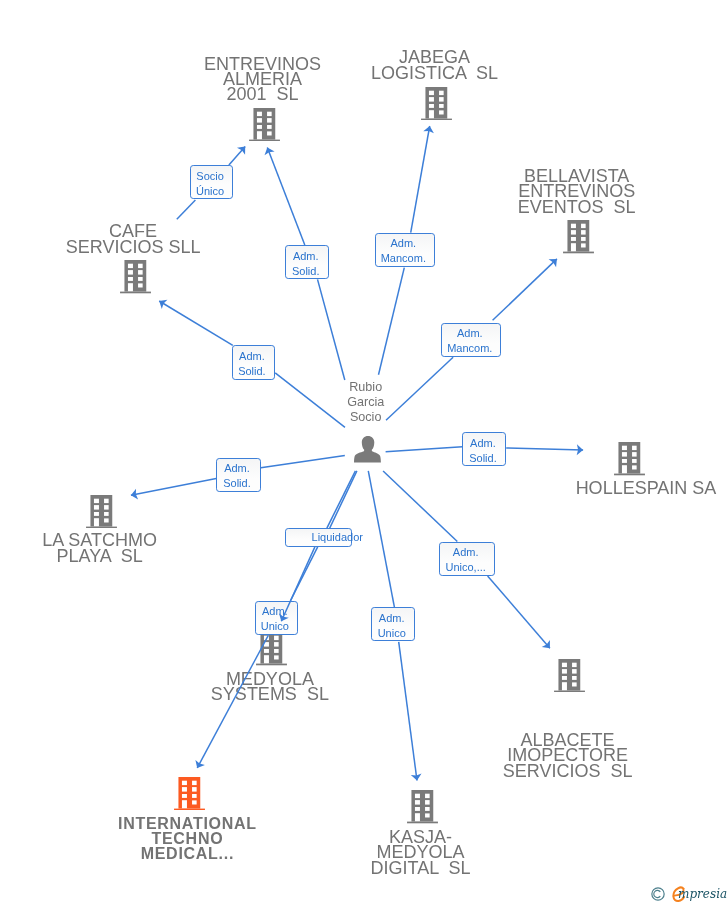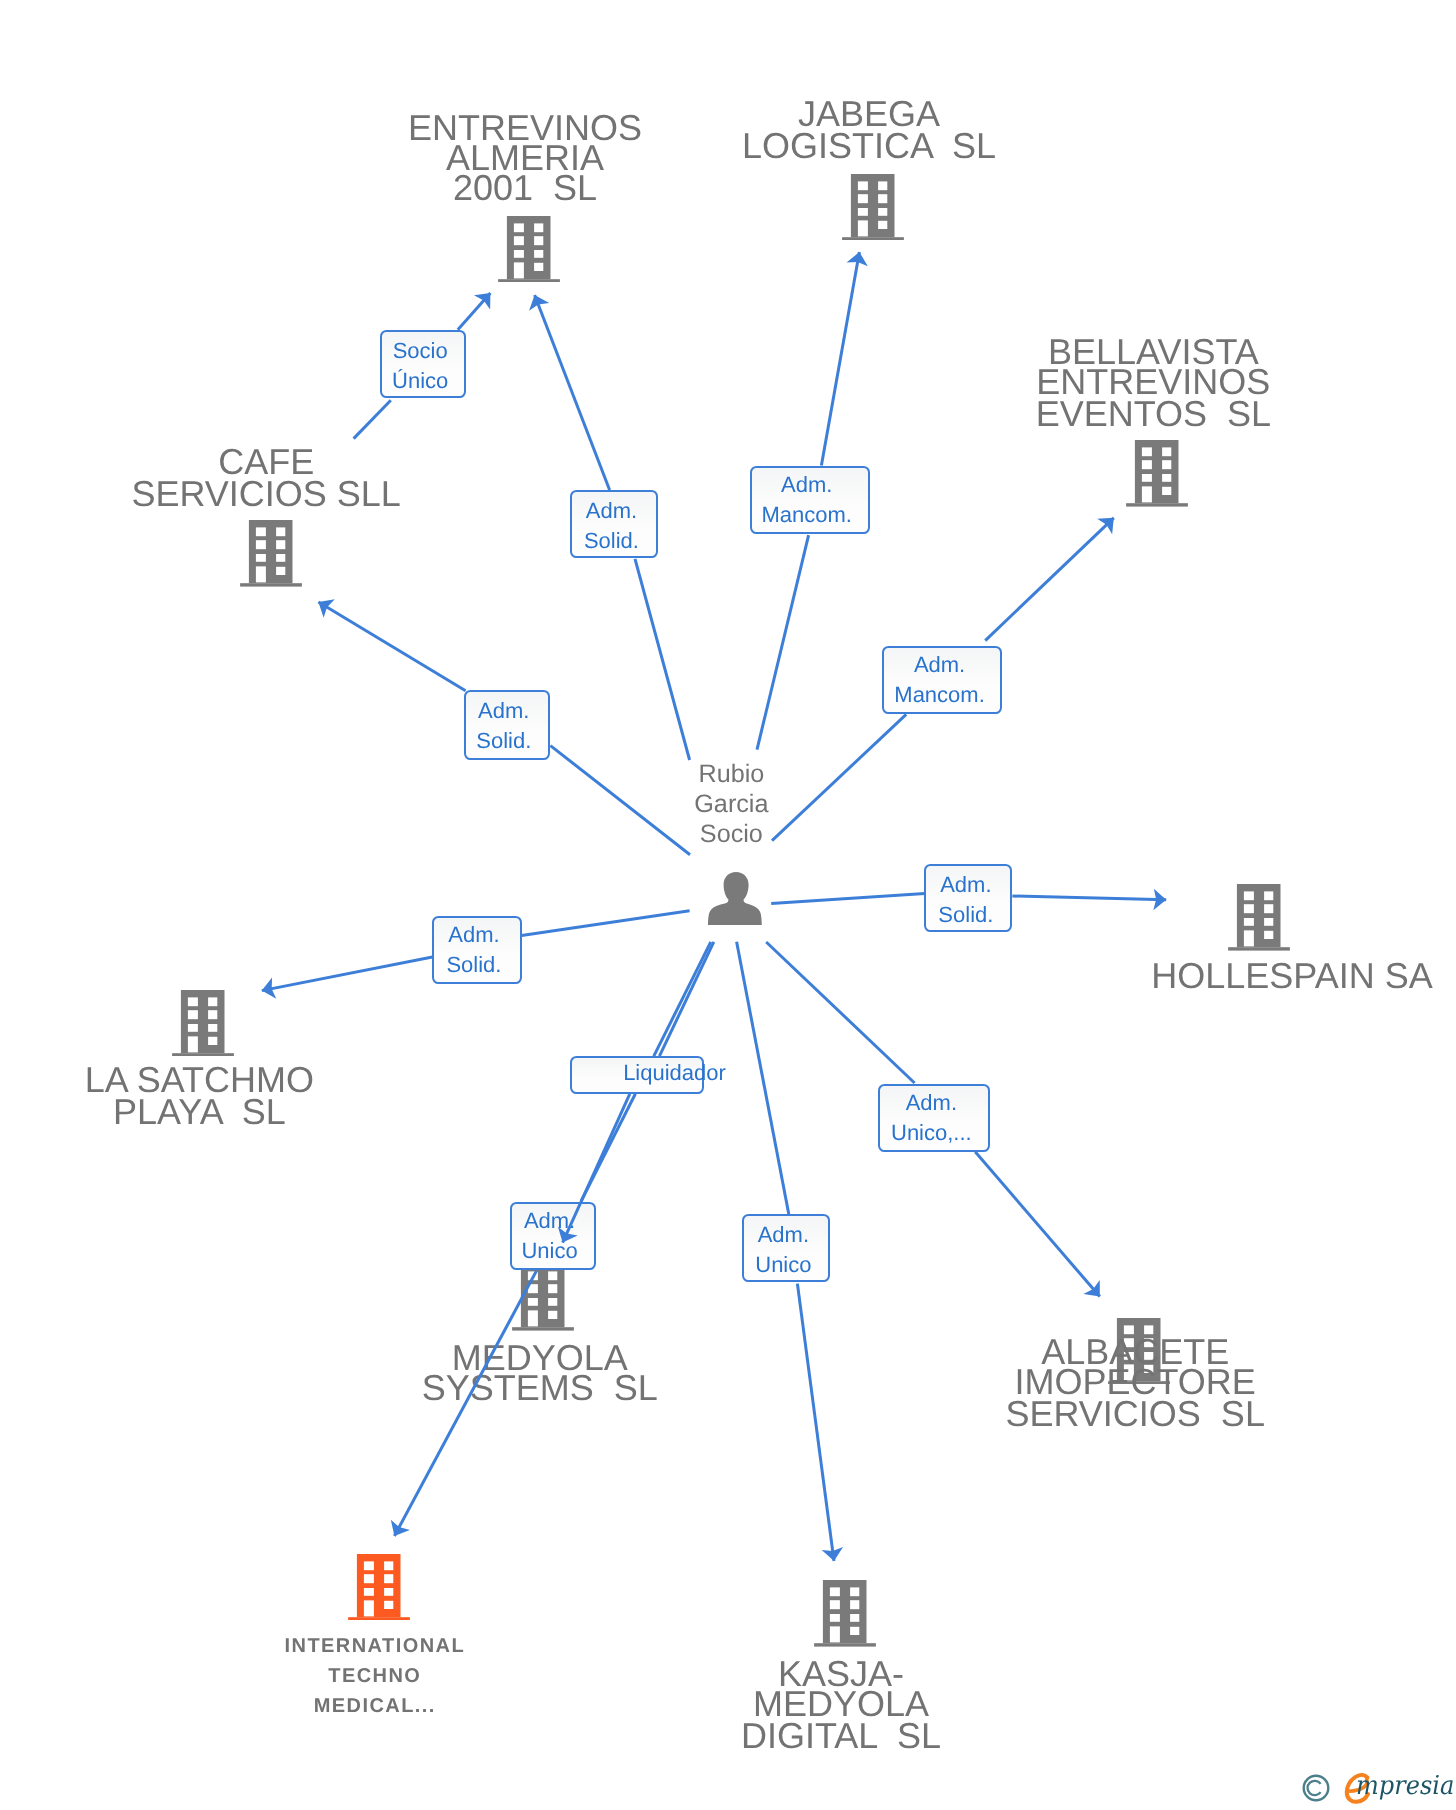--- a/index.html
+++ b/index.html
@@ -159,40 +159,40 @@
       <rect x="7.9" y="3.7" width="5.0" height="4.4"></rect>
               <rect x="18.0" y="3.7" width="4.6" height="4.4"></rect>
       <rect x="7.9" y="10.1" width="5.0" height="4.5"></rect>
               <rect x="18.0" y="10.1" width="4.6" height="4.5"></rect>
       <rect x="7.9" y="17.0" width="5.0" height="3.9"></rect>
               <rect x="18.0" y="17.0" width="4.6" height="3.9"></rect>
       <rect x="7.9" y="23.2" width="5.0" height="8.0"></rect>
               <rect x="18.0" y="23.4" width="4.6" height="4.1"></rect>
     </g>
           </svg></div>
-        <div class="cap" style="left: 487.6px; top: 669px; width: 160px;">ALBACETE
+        <div class="cap" style="left: 487.6px; top: 733px; width: 160px;">ALBACETE
 IMOPECTORE
 SERVICIOS  SL</div>
       </div>
       <div class="node" style="left: 0px; top: 0px;">
         <div class="glyph" style="left: 173.6px; top: 776.6px;"><svg width="31" height="33.3" viewBox="0 0 30.9 33.3">
     <rect x="4.4" y="0" width="21.8" height="31.6" fill="#fc5a21"></rect>
     <rect x="0" y="31.6" width="30.9" height="1.7" fill="#fc5a21"></rect>
     <g fill="#ffffff">
       <rect x="7.9" y="3.7" width="5.0" height="4.4"></rect>
               <rect x="18.0" y="3.7" width="4.6" height="4.4"></rect>
       <rect x="7.9" y="10.1" width="5.0" height="4.5"></rect>
               <rect x="18.0" y="10.1" width="4.6" height="4.5"></rect>
       <rect x="7.9" y="17.0" width="5.0" height="3.9"></rect>
               <rect x="18.0" y="17.0" width="4.6" height="3.9"></rect>
       <rect x="7.9" y="23.2" width="5.0" height="8.0"></rect>
               <rect x="18.0" y="23.4" width="4.6" height="4.1"></rect>
     </g>
           </svg></div>
-        <div class="cap" style="left: 107.4px; top: 815.8px; width: 160px; font-weight: bold; font-size: 10px; letter-spacing: 0.72px; padding-right: 0.7px;">INTERNATIONAL
+        <div class="cap" style="left: 107.4px; top: 815.8px; width: 160px; font-weight: bold; font-size: 16px; letter-spacing: 0.72px; padding-right: 0.7px;">INTERNATIONAL
 TECHNO
 MEDICAL...</div>
       </div>
       <div class="node" style="left: 0px; top: 0px;">
         <div class="glyph" style="left: 406.6px; top: 790.3px;"><svg width="31" height="33.3" viewBox="0 0 30.9 33.3">
     <rect x="4.4" y="0" width="21.8" height="31.6" fill="#7a7a7a"></rect>
     <rect x="0" y="31.6" width="30.9" height="1.7" fill="#7a7a7a"></rect>
     <g fill="#ffffff">
       <rect x="7.9" y="3.7" width="5.0" height="4.4"></rect>
               <rect x="18.0" y="3.7" width="4.6" height="4.4"></rect>

